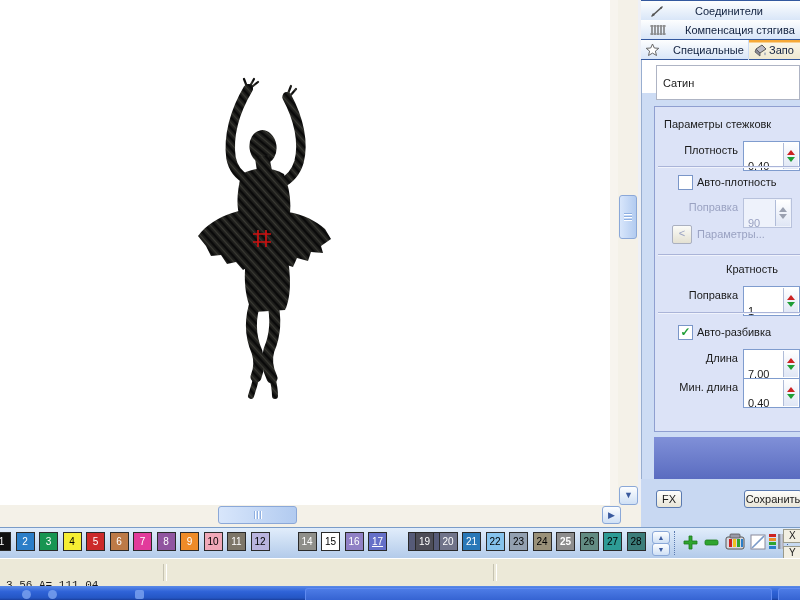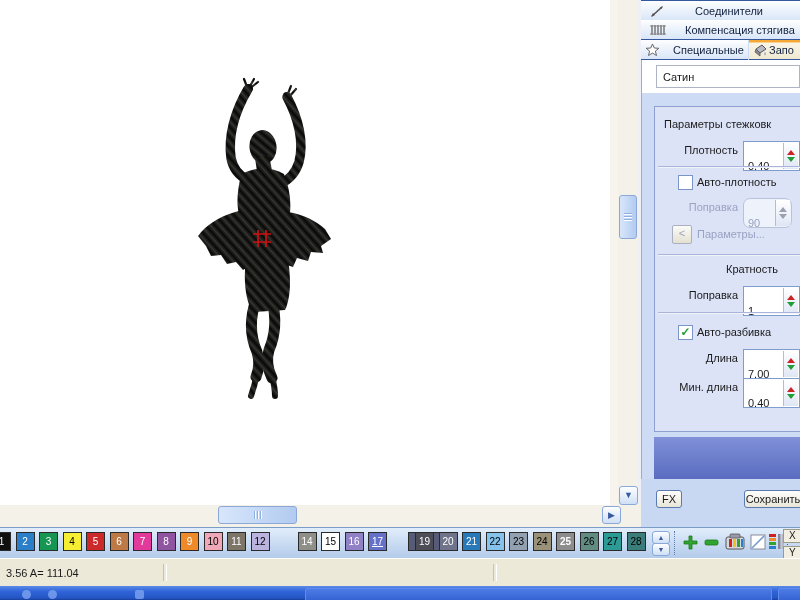--- a/index.html
+++ b/index.html
@@ -19,32 +19,32 @@
         display:flex;align-items:center;justify-content:center;color:#3a5a9e;font-size:9px;line-height:1;}
   #hscroll{left:0;top:505px;width:641px;height:22px;background:#f4f1e8;}
 
   
   #panel{left:641px;top:0;width:159px;height:527px;background:#cddcf4;border-left:1px solid #98aed0;}
   .tabrow{position:absolute;left:641px;width:159px;height:19px;border-bottom:1px solid #33589e;
           background:linear-gradient(#fdfefe,#d9e6f8);display:flex;align-items:center;}
   .tabtxt{color:#10203e;text-align:center;}
   #tab-fill{background:linear-gradient(#f6a937 0,#f6a937 2px,#faf6e6 3px,#efe9d2 100%);}
   #satin-band{left:642px;top:60px;width:158px;height:33px;background:#ffffff;}
-  #satin-field{left:656px;top:65px;width:144px;height:23px;background:#fff;border:1px solid #aeb4c4;
+  #satin-field{left:656px;top:65px;width:144px;height:35px;background:#fff;border:1px solid #aeb4c4;
                display:flex;align-items:center;padding-left:6px;box-sizing:border-box;}
 
   #params-box{left:654px;top:106px;width:146px;height:326px;background:#dce3f7;
               border:1px solid #8f9fd0;border-right:none;box-sizing:border-box;}
   .plabel{position:absolute;width:88px;left:650px;text-align:right;}
   .plabel.dis,.dis{color:#9aa2c2;}
   .ptitle{position:absolute;white-space:nowrap;overflow:hidden;}
   .pdiv{position:absolute;left:658px;width:142px;height:1px;background:#aab4d8;box-shadow:0 1px 0 #f0f3fc;}
   .pinput{position:absolute;left:743px;height:30px;background:#fff;border:1px solid #7f9ccE;
           box-sizing:border-box;padding:18px 18px 0 4px;}
-  .pinput.dis{background:#eef2fb;border-color:#b8c2dc;color:#9aa2c2;border-radius:7px;}
+  .pinput.dis{background:#eef2fb;border-color:#b8c2dc;color:#9aa2c2;}
   .spin{position:absolute;right:1px;top:1px;bottom:1px;width:14px;border-left:1px solid #b0bcd8;
         background:linear-gradient(#ffffff,#dfe6f5);display:flex;flex-direction:column;
         align-items:center;justify-content:center;gap:2px;}
   .tri-up{width:0;height:0;border-left:4px solid transparent;border-right:4px solid transparent;border-bottom:5px solid #cc2222;}
   .tri-dn{width:0;height:0;border-left:4px solid transparent;border-right:4px solid transparent;border-top:5px solid #1f9e35;}
   .spin.gray .tri-up{border-bottom-color:#9aa0b0;} .spin.gray .tri-dn{border-top-color:#9aa0b0;}
   .cb{position:absolute;width:13px;height:13px;background:#fff;border:1px solid #7a96c8;
       display:flex;align-items:center;justify-content:center;color:#1f9e35;font-weight:bold;font-size:12px;}
   .cb .tick{display:none;margin-top:-2px;}
   .cb.checked .tick{display:block;}
@@ -304,21 +304,21 @@
     <rect x="10" y="1" width="2.5" height="15" fill="#8a8a96"></rect>
       <rect x="13.5" y="1" width="2.5" height="15" fill="#b8b8c4"></rect>
   </svg>
 
   <div class="psep" style="left:787px;border-left-style:dotted;border-left-color:#3a5a9e;"></div>
   <div class="xybox" style="top:1px;"><span>X</span></div>
   <div class="xybox" style="top:18px;"><span>Y</span></div>
 </div>
 
 <div id="statusbar" class="abs">
-  <div class="abs" style="left:6px;top:8px;">3.56 A= 111.04</div>
+  <div class="abs" style="left:6px;top:20px;font-family:Liberation Mono, monospace;">3.56 A= 111.04</div>
   <div class="sdiv" style="left:163px;"></div>
   <div class="sdiv" style="left:493px;"></div>
 </div>
 
 <div id="taskbar" class="abs">
   <div class="qlicon" style="left:22px;"></div>
   <div class="qlicon" style="left:48px;"></div>
   <div class="qlicon" style="left:135px;border-radius:2px;"></div>
   <div class="winbtn" style="left:305px;width:465px;"></div>
   <div class="winbtn" style="left:778px;width:22px;"></div>

